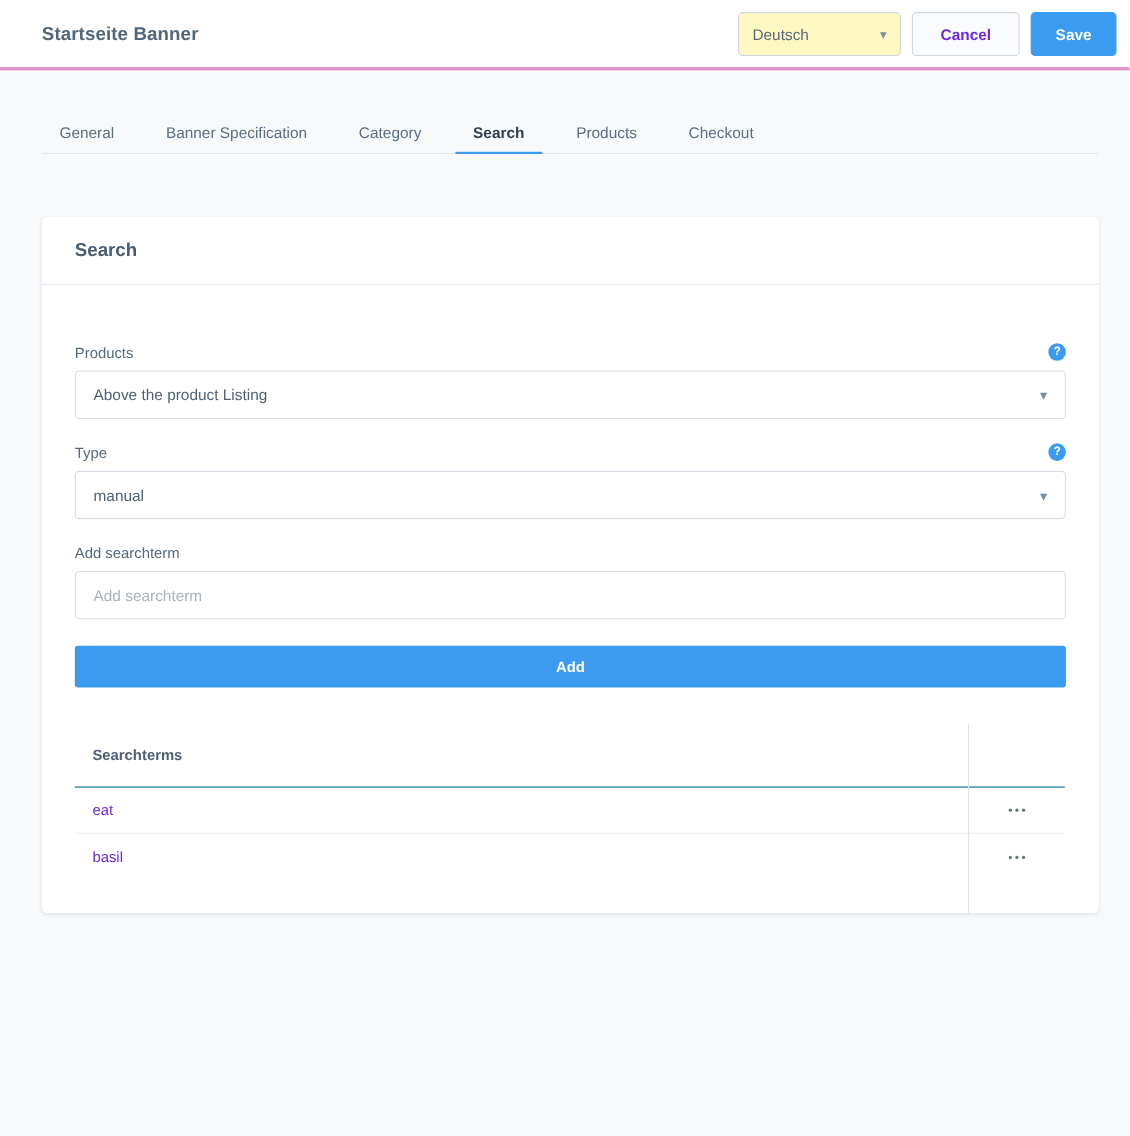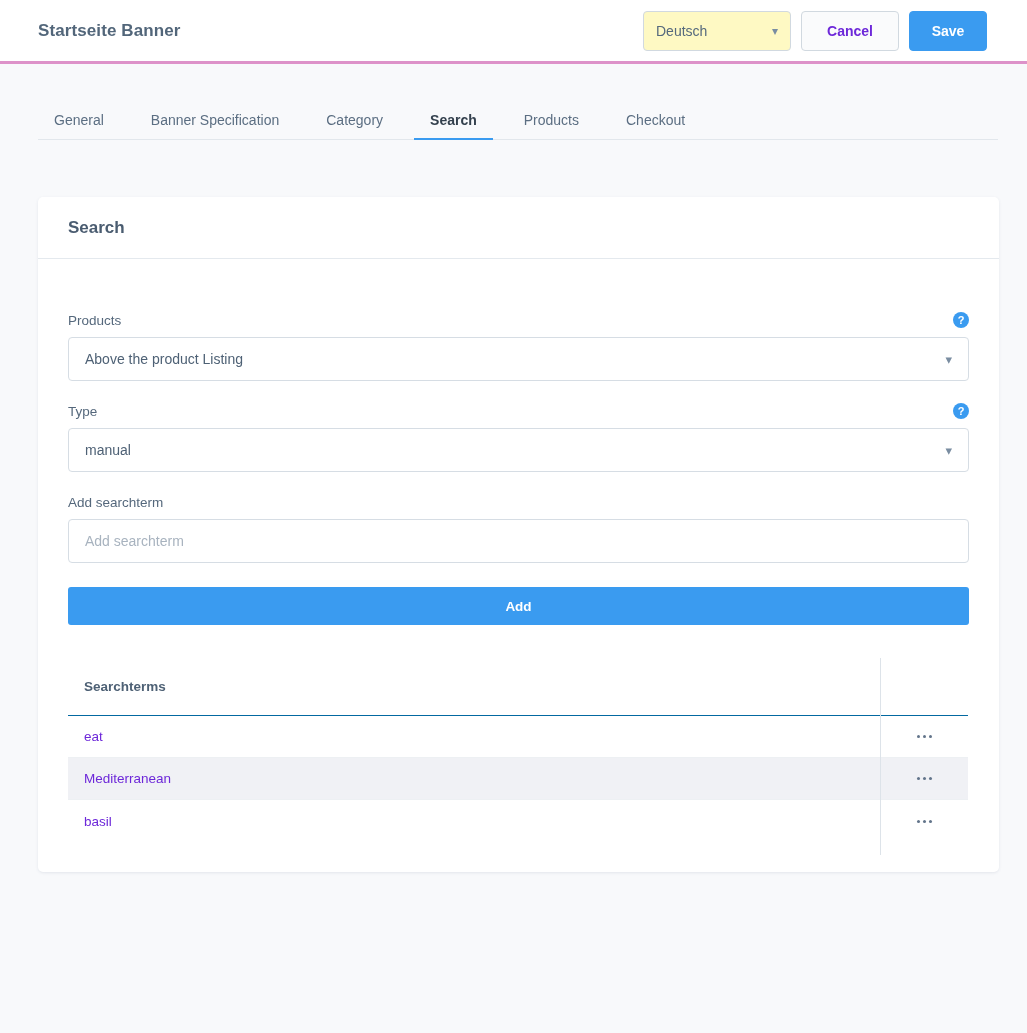--- a/index.html
+++ b/index.html
@@ -12,21 +12,21 @@
     -webkit-font-smoothing: antialiased;
   }
 
   
   .topbar {
     position: relative;
     height: 64px;
     background: #ffffff;
     display: flex;
     align-items: center;
-    padding: 0 40px 0 38px;
+    padding: 0 12px 0 38px;
     border-bottom: 3px solid #dd92c9;
   }
   .page-title {
     font-size: 17px;
     font-weight: bold;
     color: #52667a;
     letter-spacing: .1px;
     flex: 0 0 auto;
   }
   .topbar-actions {
@@ -391,30 +391,20 @@
         <div class="cell-term">eat</div>
         <div class="cell-actions">
           <div class="kebab">
               <span></span>
               <span></span>
               <span></span>
             </div>
         </div>
       </div>
 
-      <div class="row highlight">
-        <div class="cell-term">Mediterranean</div>
-        <div class="cell-actions">
-          <div class="kebab">
-              <span></span>
-              <span></span>
-              <span></span>
-            </div>
-        </div>
-      </div>
 
       <div class="row">
         <div class="cell-term">basil</div>
         <div class="cell-actions">
           <div class="kebab">
               <span></span>
               <span></span>
               <span></span>
             </div>
         </div>

